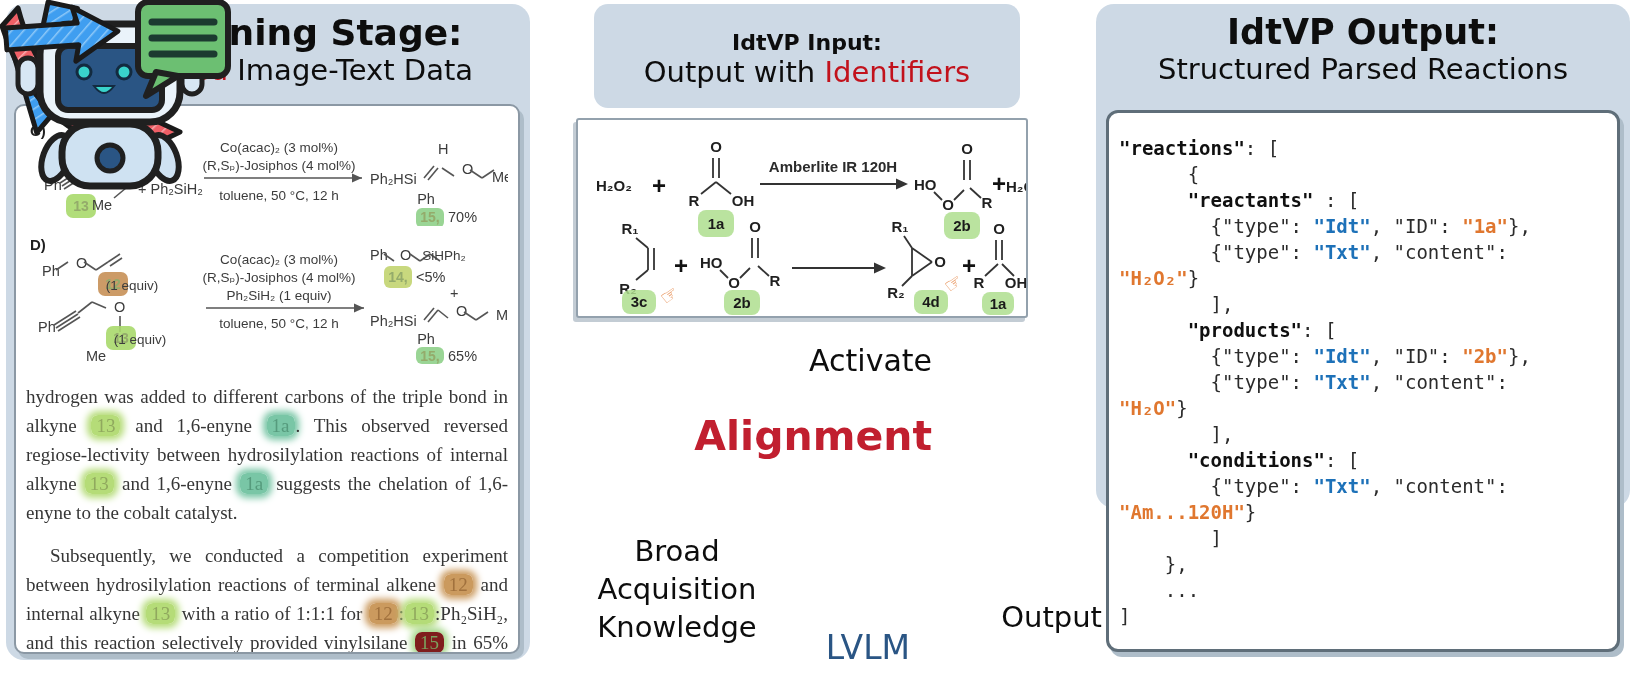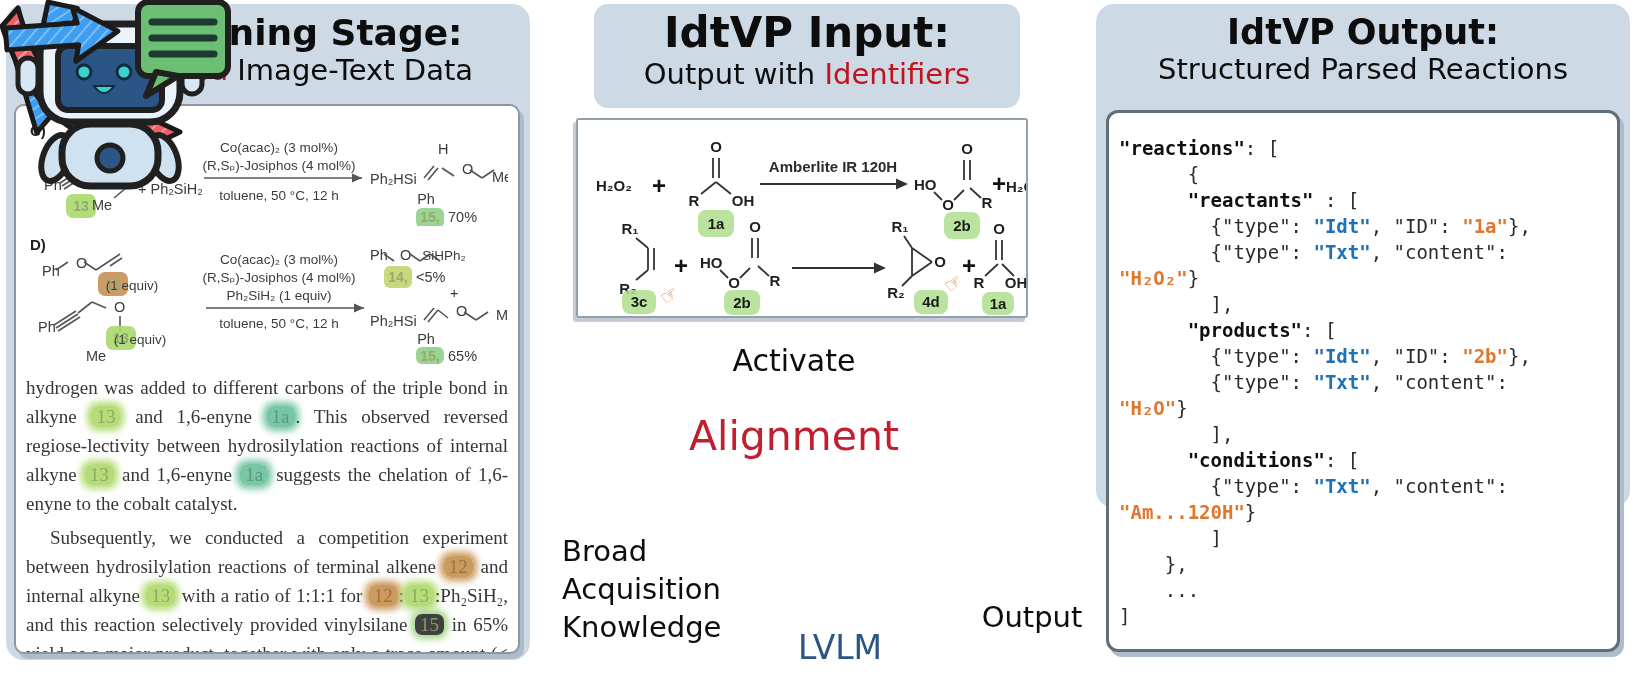--- a/index.html
+++ b/index.html
@@ -8,55 +8,55 @@
   }
   *{box-sizing:border-box}
   html,body{margin:0;padding:0}
   body{width:1636px;height:674px;position:relative;background:#ffffff;
        font-family:"DejaVu Sans",sans-serif;overflow:hidden;color:#111}
   .panel{position:absolute;background:var(--panel-bg);border-radius:18px}
   #panel-left{left:6px;top:4px;width:524px;height:656px}
   #panel-mid-title{left:594px;top:4px;width:426px;height:104px;border-radius:14px}
   #panel-right{left:1096px;top:4px;width:534px;height:504px}
   .p-title{margin:0;padding-top:8px;text-align:center;font-weight:bold;font-size:36px;color:#0d0d0d}
-  #panel-mid-title .p-title{font-size:42px;padding-top:4px}
+  #panel-mid-title .p-title{font-size:22px;padding-top:26px}
   #panel-right .p-title{font-size:35px}
   .p-sub{margin:0;text-align:center;font-size:29px;font-weight:normal;color:#0d0d0d}
   .red{color:var(--accent-red)}
   
   .doc-box{position:absolute;left:8px;top:100px;width:506px;height:550px;background:#fff;
            border:2px solid #8b98a4;border-radius:10px;box-shadow:4px 5px 0 #aebdc9;
            overflow:hidden;padding:4px 10px 0 10px}
   .doc-text{font-family:"Liberation Serif","DejaVu Serif",serif;font-size:19px;line-height:29px;
-            color:#363636;text-align:justify;margin:5px 0 0 0}
+            color:#363636;text-align:justify;margin:14px 0 0 0}
   .doc-text.indent{text-indent:24px}
   .hl{border-radius:7px;padding:0 5px;margin:0 1px}
   .hl-g13{background:#b5dc78;color:#90a95e;box-shadow:0 0 7px 4px #b5dc78}
   .hl-t1a{background:#79c6a6;color:#569b7d;box-shadow:0 0 7px 4px #79c6a6}
   .hl-o12{background:#cb9a5e;color:#a1713d;box-shadow:0 0 7px 4px #cb9a5e}
-  .hl-g15{background:#404040;color:#7ba35f;box-shadow:0 0 7px 4px #a3d687}
+  .hl-g15{background:#7f1d1d;color:#7ba35f;box-shadow:0 0 7px 4px #a3d687}
   
   svg text{font-family:"Liberation Sans","DejaVu Sans",sans-serif}
   .bond{stroke:#555;stroke-width:1.6;fill:none}
   .bondD{stroke:#333;stroke-width:1.8;fill:none}
   .chem{fill:#3c3c3c;font-size:14.5px}
   .chemB{fill:#1f1f1f;font-size:15px;font-weight:bold}
   .cond{fill:#3c3c3c;font-size:13.5px;text-anchor:middle}
   .condB{fill:#2b2b2b;font-size:15px;font-weight:bold;text-anchor:middle}
   .idt{font-size:15px;font-weight:bold;fill:#1a1a1a;text-anchor:middle}
   .idtFaint{font-size:14px;fill:#94ab6b;text-anchor:middle;font-weight:bold}
   .blobG{fill:#aede8e;opacity:.85}
   .plus{font-size:24px;font-weight:bold;fill:#111}
   
   .diagram-box{position:absolute;left:576px;top:118px;width:452px;height:200px;background:#fff;
                border:2px solid #93a1ad;border-radius:3px;box-shadow:-3px 4px 0 #c3ccd4}
-  .flow-text{position:absolute;text-align:center;color:#0d0d0d}
+  .flow-text{position:absolute;text-align:right;color:#0d0d0d}
   #activate-text{left:656px;top:342px;width:276px;font-size:30px;line-height:37px}
-  #alignment-text{left:656px;top:412px;width:276px;font-size:41px;font-weight:normal;color:var(--alignment-red)}
-  #broad-text{left:562px;top:532px;width:230px;font-size:29px;line-height:38px;text-align:left}
+  #alignment-text{left:656px;top:412px;width:276px;font-size:41px;font-weight:bold;color:var(--alignment-red)}
+  #broad-text{left:562px;top:532px;width:230px;font-size:29px;line-height:38px;text-align:center}
   #lvlm-label{left:770px;top:628px;width:140px;font-size:33px;font-weight:normal;color:var(--lvlm-blue)}
   #output-label{left:962px;top:600px;width:140px;font-size:29px}
   .abs{position:absolute}
   
   .json-box{position:absolute;left:10px;top:106px;width:514px;height:542px;background:#fff;
             border:3px solid #5f6e79;border-radius:12px;box-shadow:4px 5px 0 #aebdc9;
             padding:22px 4px 0 10px;overflow:hidden}
   .code-line{font-family:"DejaVu Sans Mono",monospace;font-size:19px;line-height:26px;
              white-space:pre;color:#2b2b2b}
   .tok-key{font-weight:bold;color:#101010}

